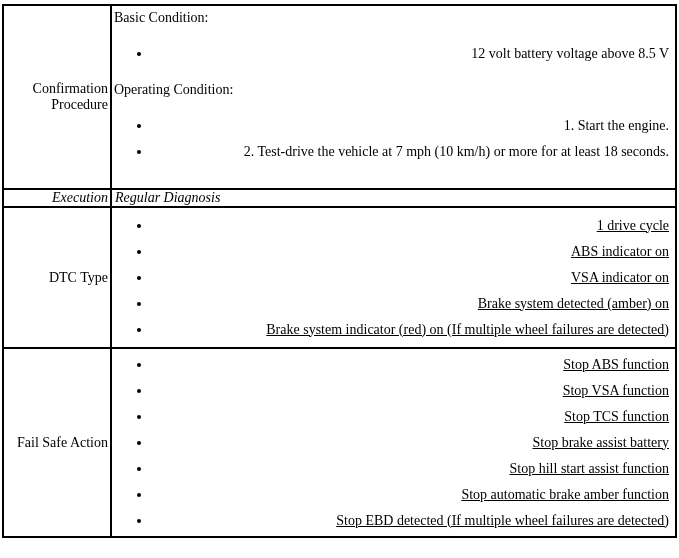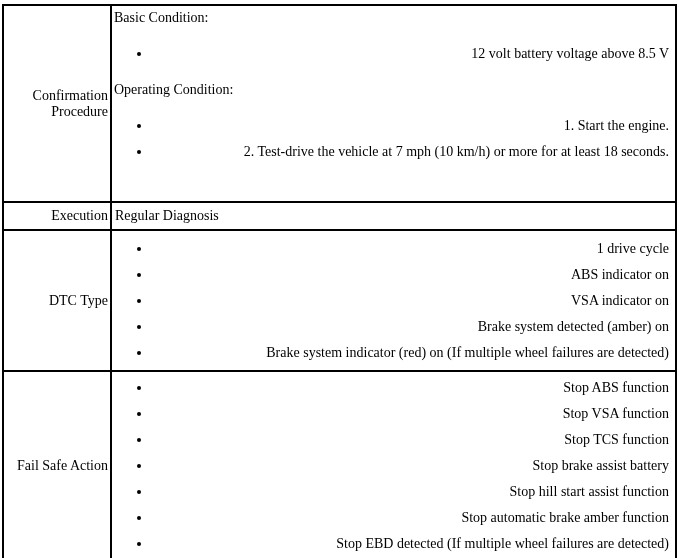--- a/index.html
+++ b/index.html
@@ -24,40 +24,40 @@
     padding: 0 2px;
     vertical-align: middle;
     line-height: 16px;
     overflow: hidden;
   }
   col.label-col { width: 108px; }
   td.label-cell { padding: 0 2px 0 3px; text-align: right; }
   td.value-cell { padding: 0 2px 0 3px; }
   td.rich-cell {
     vertical-align: top;
-    padding: 4px 6px 21px 2px;
+    padding: 4px 6px 8px 2px;
   }
-  td.list-cell { padding: 0 6px 0 2px; }
+  td.list-cell { padding: 0 6px 0 2px; text-decoration: underline; }
   p.cond-heading { margin: 0; line-height: 16px; }
   ul.bullets {
     margin: 20px 0;
     padding-left: 38px;
     list-style: disc outside;
     text-align: right;
   }
   ul.bullets.only {
     margin: 0;
   }
   ul.bullets li {
     margin: 0 0 10px 0;
     line-height: 16px;
   }
   ul.bullets li:last-child { margin-bottom: 0; }
   tr.r-confirmation { height: 174px; }
-  tr.r-execution    { height: 28px; }
+  tr.r-execution    { height: 18px; font-style: italic; }
   tr.r-duration     { height: 20px; }
   tr.r-dtc          { height: 141px; }
   tr.r-failsafe     { height: 189px; }
 </style>
 </head>
 <body>
 
 <table class="doc-table">
   <colgroup>
     <col class="label-col">

